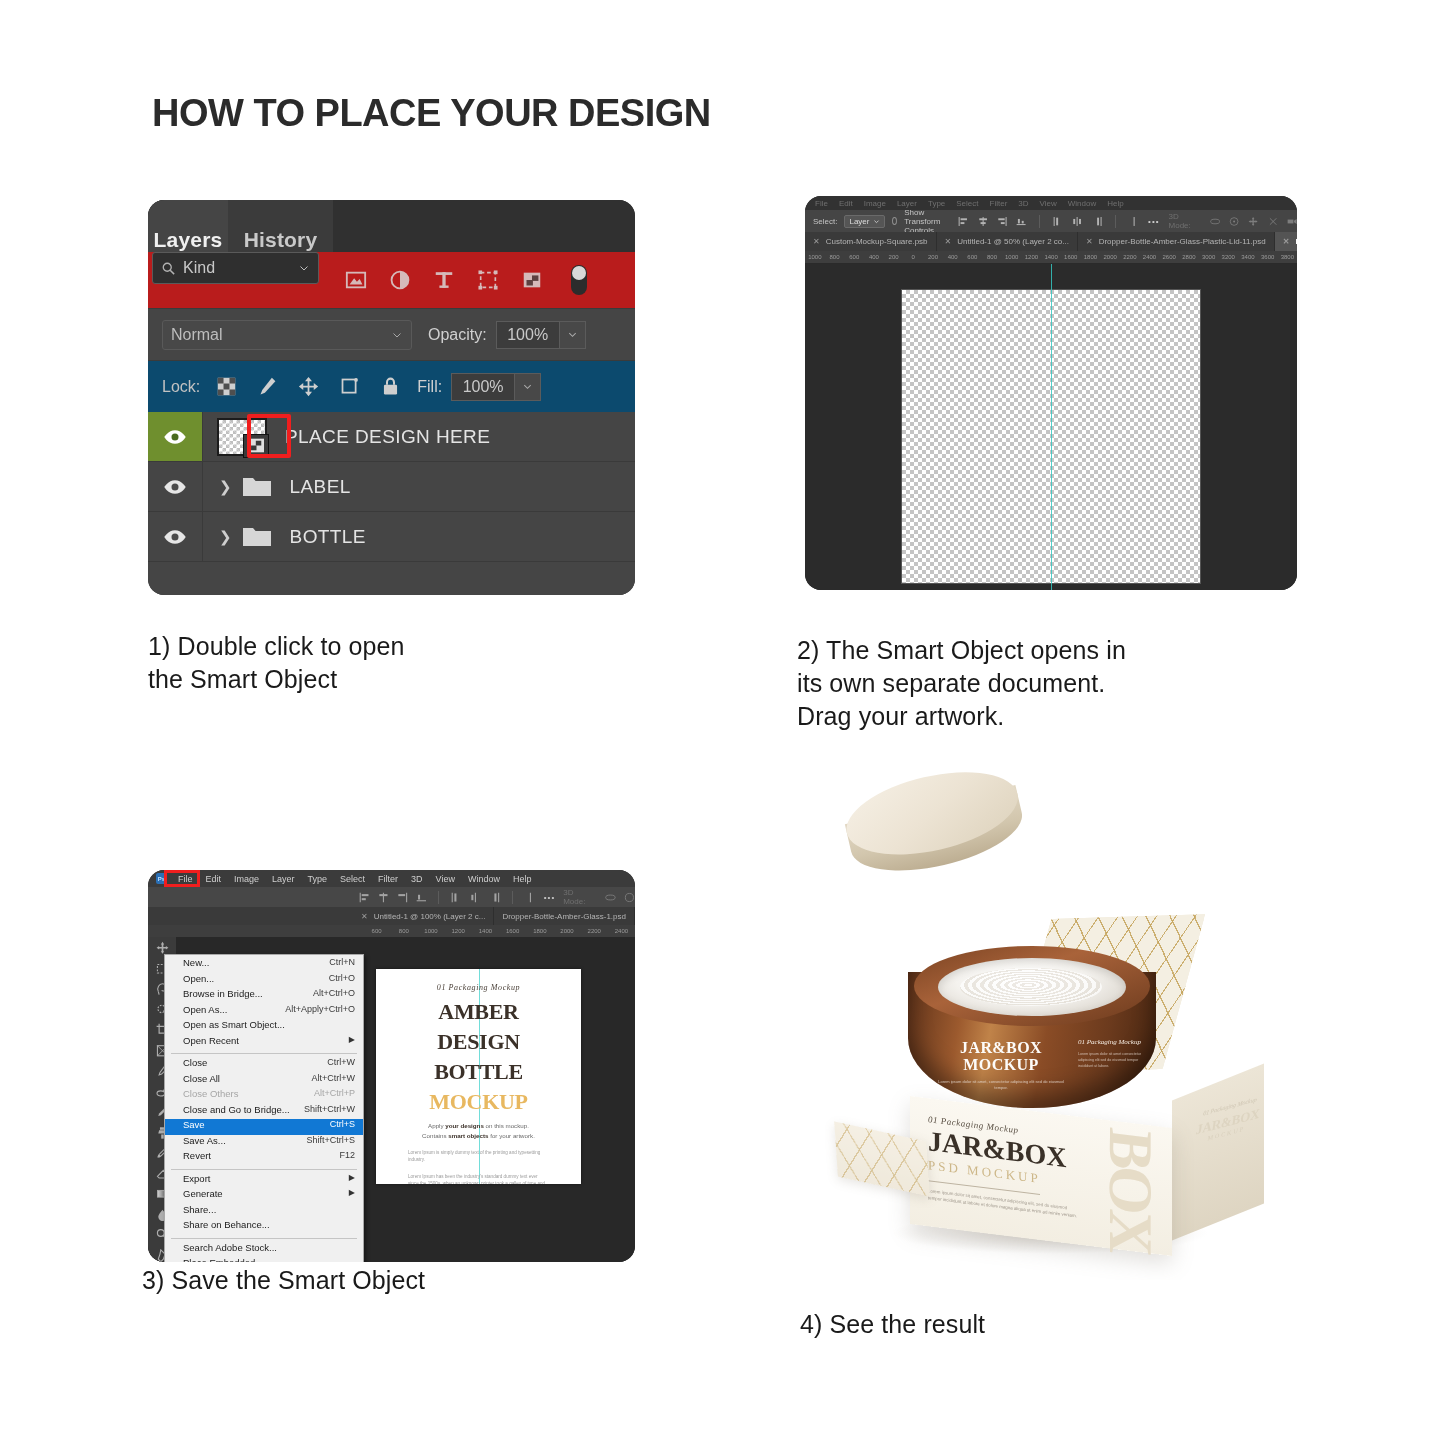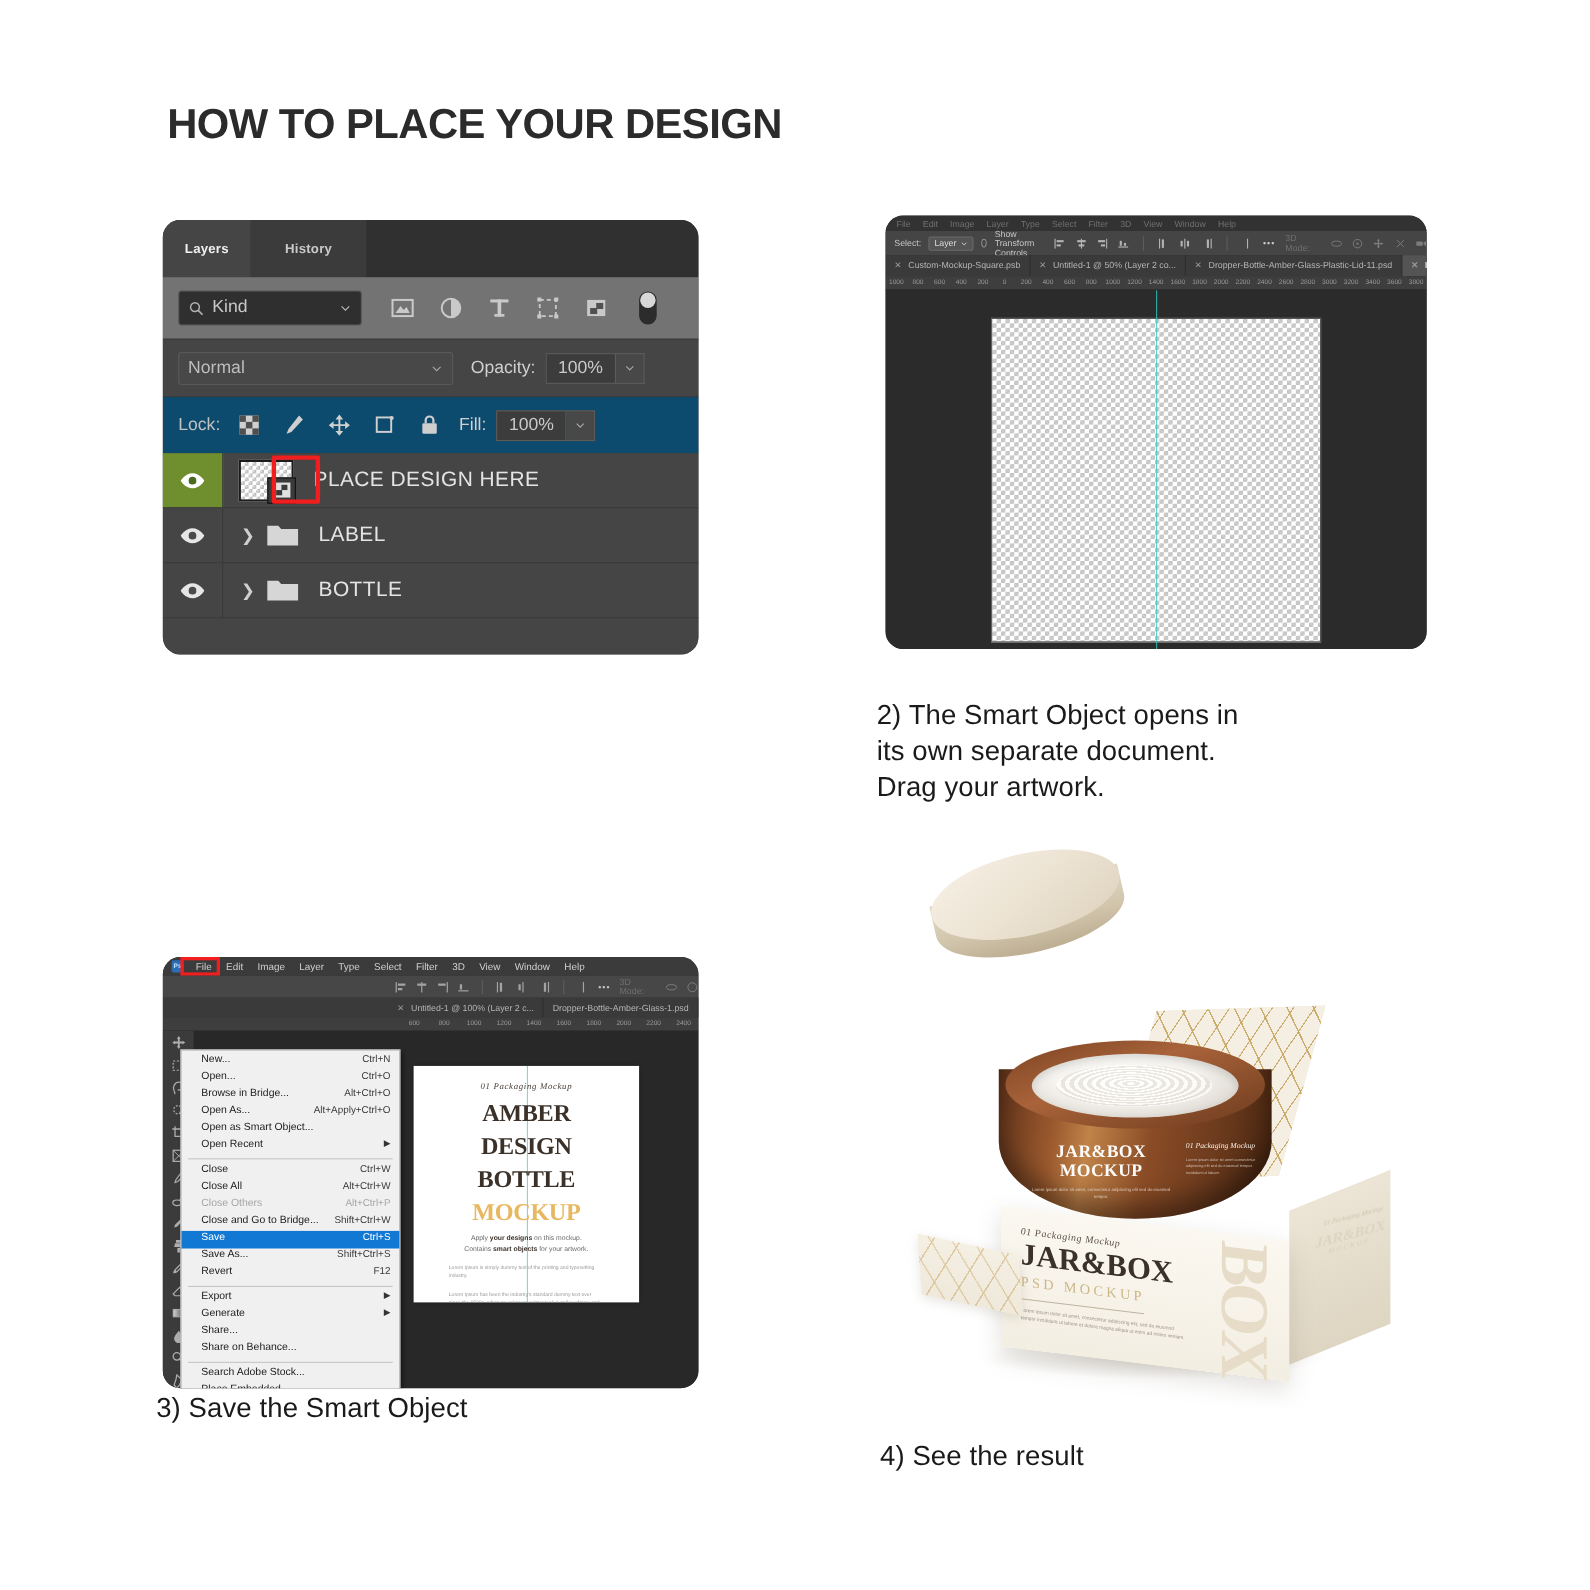--- a/index.html
+++ b/index.html
@@ -33,30 +33,30 @@
   .cap3 { left: 142px; top: 1264px; }
   .cap4 { left: 800px; top: 1308px; }
 
   
   .shot { position: absolute; overflow: hidden; border-radius: 16px; }
 
   
   #shot1 { left: 148px; top: 200px; width: 487px; height: 395px; background:#383838; }
   .lp-tabs { position:absolute; left:0; top:0; width:100%; height:52px; background:#303030; }
   .lp-tab {
-    position:absolute; top:0; height:52px; display:flex; align-items:center;
-    padding:0 18px; font-size:12px; font-weight:bold; color:#c9c9c9;
+    position:absolute; top:0; height:52px; display:flex; align-items:flex-end;
+    padding:0 18px; font-size:21px; font-weight:bold; color:#c9c9c9;
     letter-spacing:.2px;
   }
   .lp-tab.active { background:#454545; color:#f0f0f0; }
   .lp-tab.t1 { left:0; width:80px; justify-content:center;}
   .lp-tab.t2 { left:80px; width:105px; justify-content:center; background:#3b3b3b;}
 
-  .lp-filter { position:absolute; left:0; top:52px; width:100%; height:56px; background:#737373;
-               display:flex; align-items:center; padding-left:14px; }
+  .lp-filter { position:absolute; left:0; top:52px; width:100%; height:56px; background:#b91c1c;
+               display:flex; padding-left:4px; }
   .kind-box {
     width:167px; height:32px; background:#2f2f2f; border:1px solid #5a5a5a; border-radius:3px;
     display:flex; align-items:center; padding:0 8px; gap:7px;
   }
   .kind-box .txt { font-size:16px; color:#c8c8c8; flex:1; }
   .lp-ficons { display:flex; align-items:center; gap:22px; margin-left:26px; }
   .fic { width:22px; height:22px; opacity:.82; }
   .toggle-pill {
     width:16px; height:30px; background:#2c2c2c; border-radius:9px; position:relative; margin-left:6px;
   }
@@ -475,20 +475,22 @@
         <span class="chev">❯</span>
         <svg class="folder" viewBox="0 0 30 24">
           <path d="M1 3 h10 l2.6 3 H29 v15 H1 Z" fill="#d6d6d6"></path>
         </svg>
         <span class="lname">BOTTLE</span>
       </div>
 
     </div>
   </div>
 
+  <div class="caption cap1">1) Double click to open
+     the Smart Object</div>
 
   <div class="shot" id="shot2">
 
     <div class="ps-menubar">
       <span>File</span>
       <span>Edit</span>
       <span>Image</span>
       <span>Layer</span>
       <span>Type</span>
       <span>Select</span>

